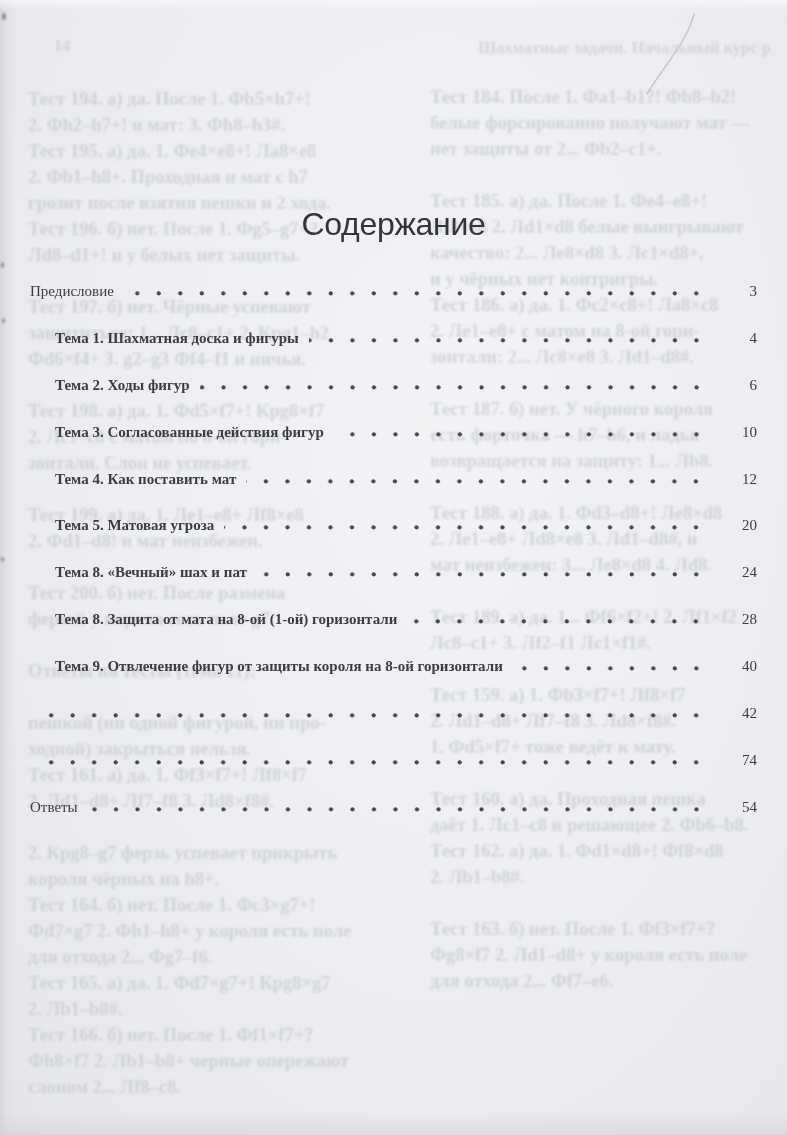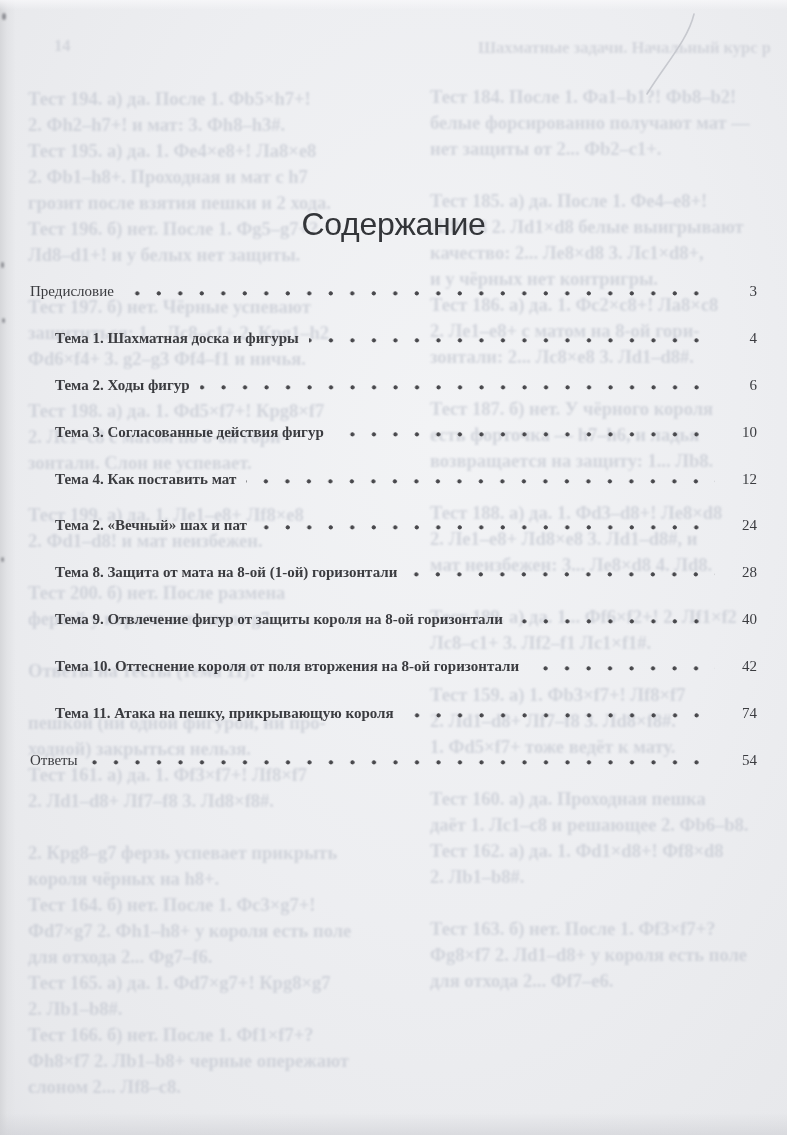--- a/index.html
+++ b/index.html
@@ -154,41 +154,44 @@
         <span class="label">Тема 3. Согласованные действия фигур</span>
         <span class="leader"></span>
         <span class="pagenum">10</span>
       </div>
       <div class="row indent">
         <span class="label">Тема 4. Как поставить мат</span>
         <span class="leader"></span>
         <span class="pagenum">12</span>
       </div>
       <div class="row indent">
-        <span class="label">Тема 2. «Вечный» шах и пат</span>
+        <span class="label">Тема 5. Матовая угроза</span>
+        <span class="leader"></span>
+        <span class="pagenum">20</span>
+      </div>
+      <div class="row indent">
+        <span class="label">Тема 8. «Вечный» шах и пат</span>
         <span class="leader"></span>
         <span class="pagenum">24</span>
       </div>
       <div class="row indent">
         <span class="label">Тема 8. Защита от мата на 8-ой (1-ой) горизонтали</span>
         <span class="leader"></span>
         <span class="pagenum">28</span>
       </div>
       <div class="row indent">
         <span class="label">Тема 9. Отвлечение фигур от защиты короля на 8-ой горизонтали</span>
         <span class="leader"></span>
         <span class="pagenum">40</span>
       </div>
       <div class="row indent">
-        <span class="label">Тема 10. Оттеснение короля от поля вторжения на 8-ой горизонтали</span>
         <span class="leader"></span>
         <span class="pagenum">42</span>
       </div>
       <div class="row indent">
-        <span class="label">Тема 11. Атака на пешку, прикрывающую короля</span>
         <span class="leader"></span>
         <span class="pagenum">74</span>
       </div>
       <div class="row">
         <span class="label">Ответы</span>
         <span class="leader"></span>
         <span class="pagenum">54</span>
       </div>
     </div>
 

